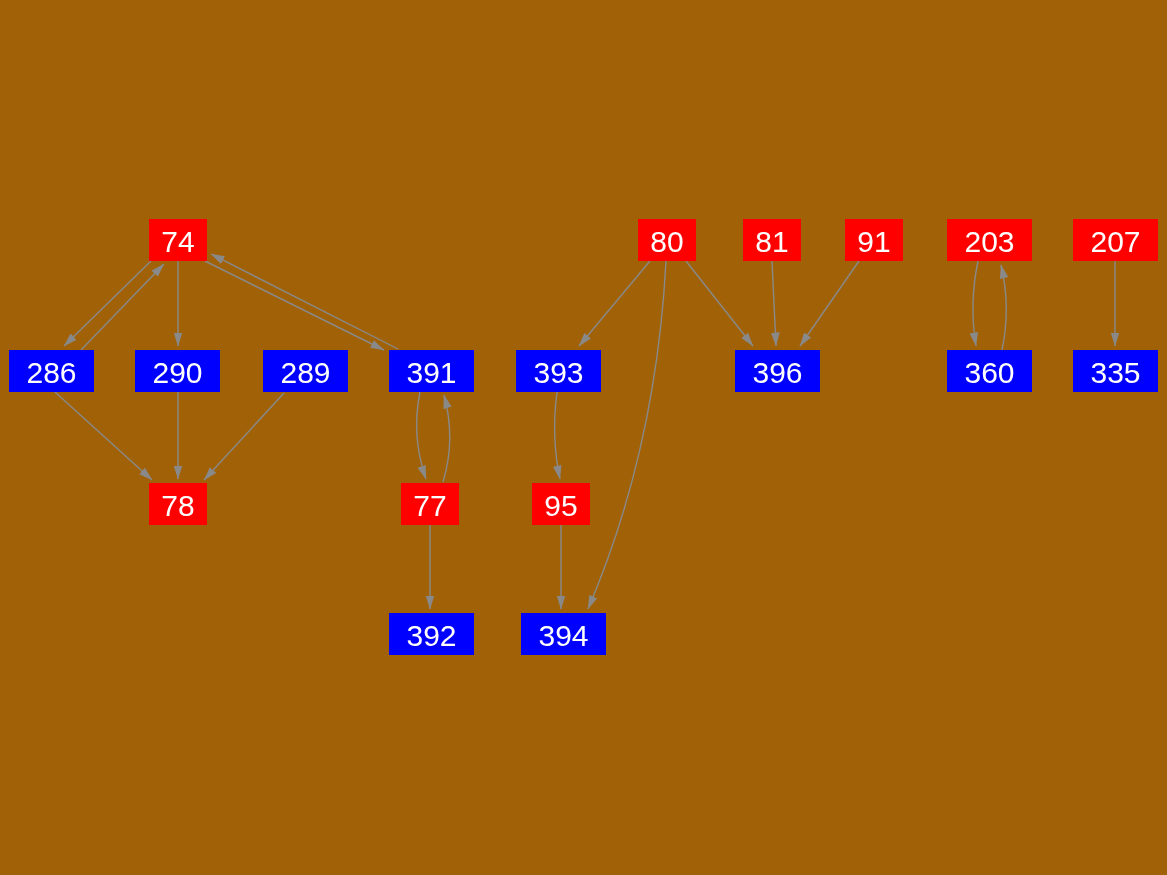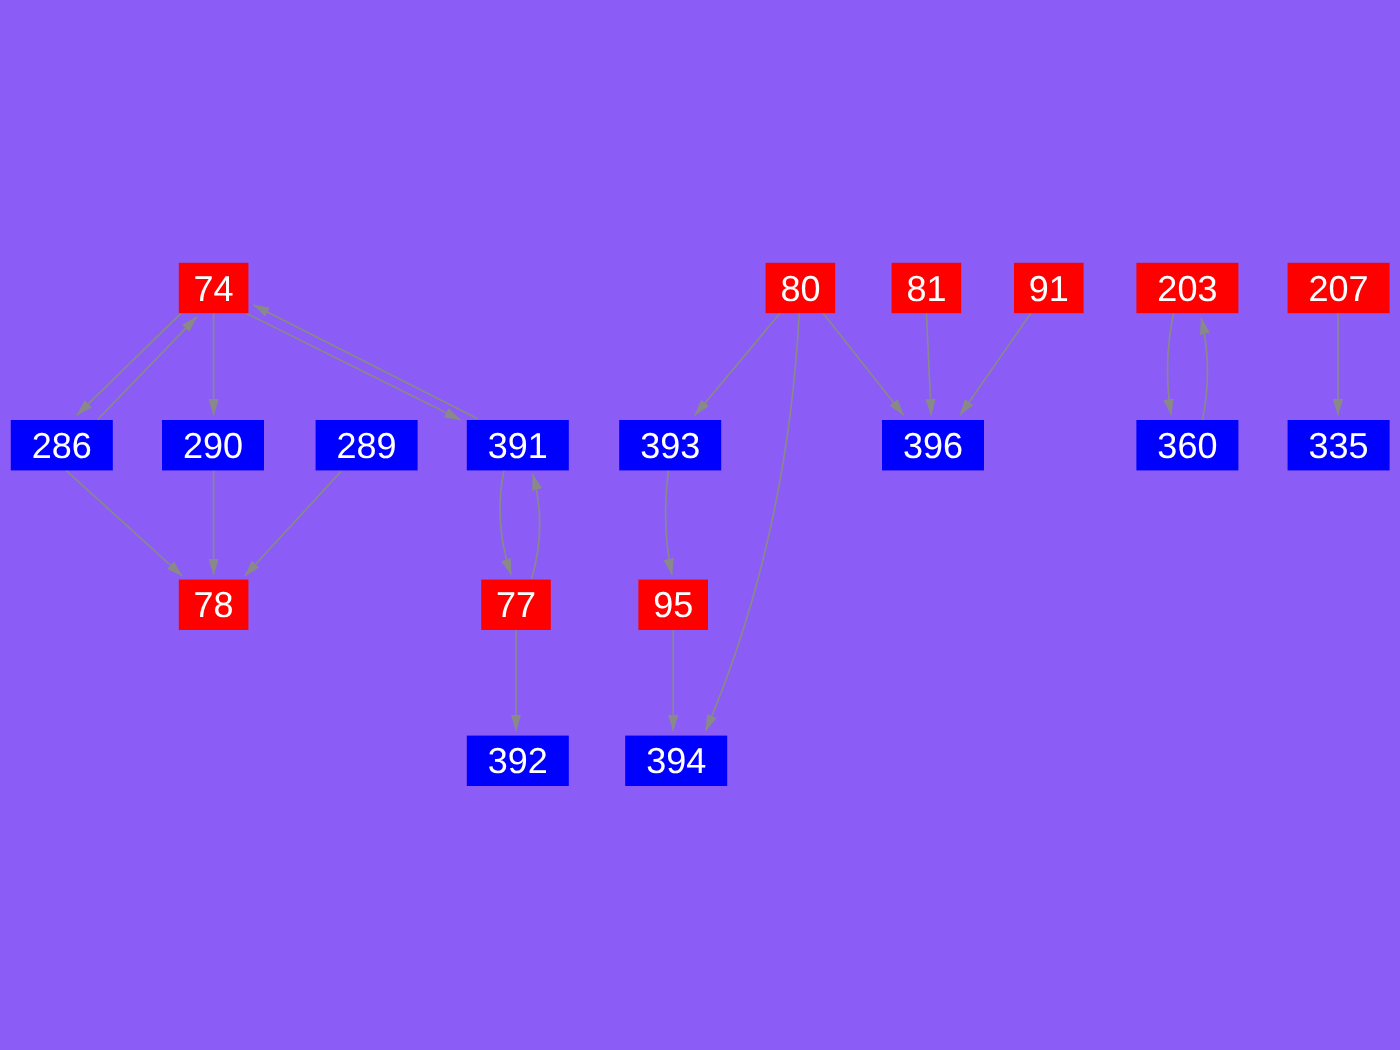--- a/index.html
+++ b/index.html
@@ -21,21 +21,21 @@
     fill: #ffffff;
   }
   svg path.edge {
     fill: none;
     stroke-width: 1.4;
   }
 </style>
 </head>
 <body>
 
-<div id="stage" style="background: #8b5cf6;">
+<div id="stage" style="background: #a16207;">
   <svg id="graph-svg" width="1167" height="875" viewBox="0 0 1167 875" xmlns="http://www.w3.org/2000/svg">
     <defs>
       <marker id="arrowhead" markerUnits="userSpaceOnUse" markerWidth="14" markerHeight="12" refX="12.5" refY="5" viewBox="0 0 13 10" orient="auto">
         <path d="M0,1 L13,5 L0,9 z" fill="#898989"></path>
       </marker>
     </defs>
     <g id="edges-layer">
         <path d="M151,261 L64,346" class="edge" stroke="#898989" marker-end="url(#arrowhead)"></path>
         <path d="M81,350 L164,264" class="edge" stroke="#898989" marker-end="url(#arrowhead)"></path>
         <path d="M178,261 L178,346" class="edge" stroke="#898989" marker-end="url(#arrowhead)"></path>

